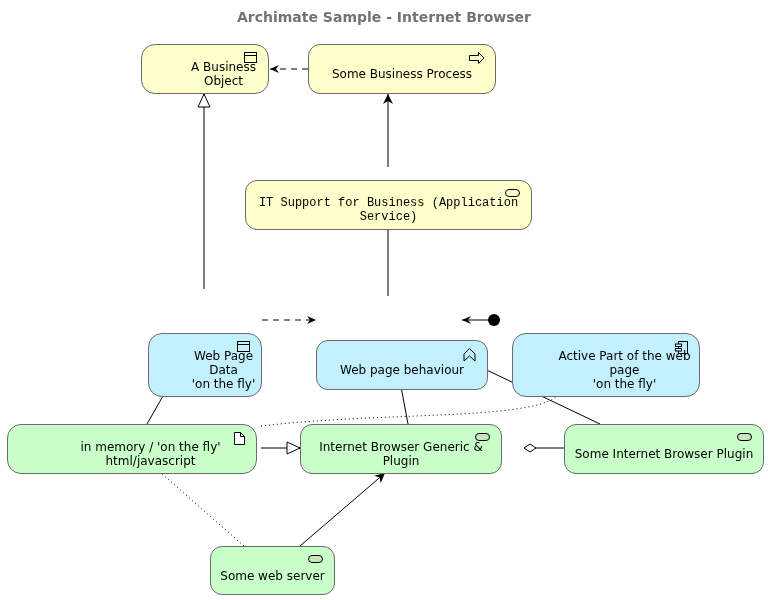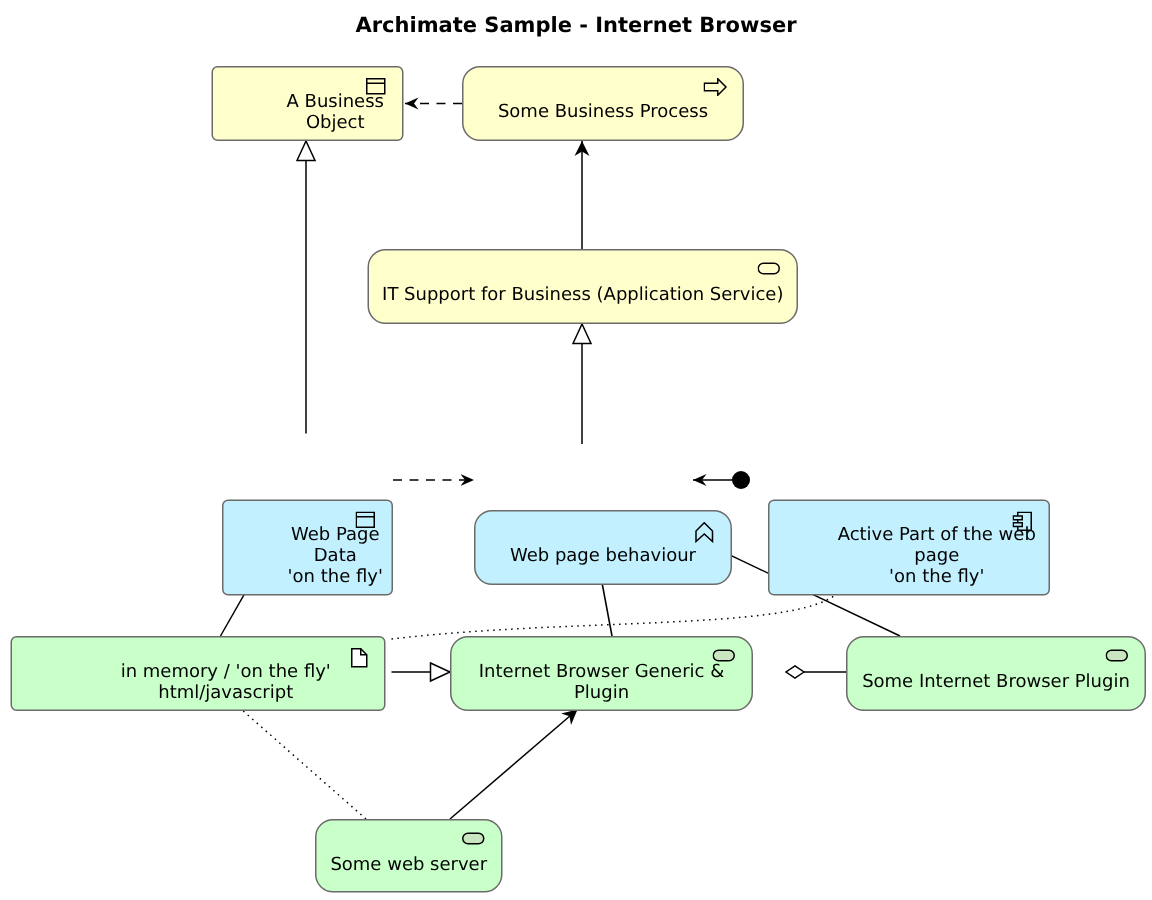--- a/index.html
+++ b/index.html
@@ -1,24 +1,24 @@
 <!DOCTYPE html>
 <html><head>
 <meta charset="utf-8">
 <style>
   html, body { margin:0; padding:0; background:#ffffff; }
   body { width:768px; height:600px; position:relative; overflow:hidden; font-family:"DejaVu Sans", sans-serif; }
-  .title { position:absolute; left:0; top:9px; width:768px; text-align:center; font-weight:bold; font-size:14px; color:#000000; }
+  .title { position:absolute; left:0; top:9px; width:768px; text-align:center; font-weight:bold; font-size:14px; color:#737373; }
   .node { position:absolute; box-sizing:border-box; border:1px solid #6b6b6b; display:flex; align-items:center; justify-content:center; text-align:center; font-size:12px; color:#000; line-height:14px; padding-top:10px; }
   .node .lbl { white-space:pre-line; }
   .biz { background:#ffffcc; }
   .app { background:#c2f0ff;margin-top:45px; }
   .tech { background:#c9ffc9; }
   .rnd { border-radius:12px; }
-  .sq { border-radius:4px;padding-left:37px; }
+  .sq { border-radius:14px;padding-left:37px; }
   .ico { position:absolute; top:7px; right:10px; }
   svg.edges { position:absolute; left:0; top:0; }
 </style>
 </head>
 <body>
 
 <div class="title">Archimate Sample - Internet Browser</div>
 
 <svg class="edges" width="768" height="600">
   <defs>
@@ -74,21 +74,21 @@
       <line x1="0.5" y1="3.5" x2="12.5" y2="3.5" stroke="#000"></line>
     </svg>
   <span class="lbl">A Business Object</span>
 </div>
 <div class="node biz rnd" style="left:308px;top:44px;width:188px;height:50px;">
   <svg class="ico" width="16" height="12">
       <path d="M0.5,3.5 L9.5,3.5 L9.5,0.5 L15,6 L9.5,11.5 L9.5,8.5 L0.5,8.5 Z" fill="none" stroke="#000"></path>
     </svg>
   <span class="lbl">Some Business Process</span>
 </div>
-<div class="node biz rnd" style="left:245px;top:166px;width:287px;height:50px;">
+<div class="node biz rnd" style="left:245px;top:180px;width:287px;height:50px;font-family:Liberation Mono, monospace;">
   <svg class="ico" width="16" height="10">
       <rect x="0.5" y="1.5" width="14" height="7" rx="3.5" fill="none" stroke="#000"></rect>
     </svg>
   <span class="lbl">IT Support for Business (Application Service)</span>
 </div>
 
 <div class="node app sq" style="left:148px;top:288px;width:114px;height:64px;">
   <svg class="ico" width="14" height="12">
       <rect x="0.5" y="0.5" width="12" height="10" fill="none" stroke="#000"></rect>
       <line x1="0.5" y1="3.5" x2="12.5" y2="3.5" stroke="#000"></line>

